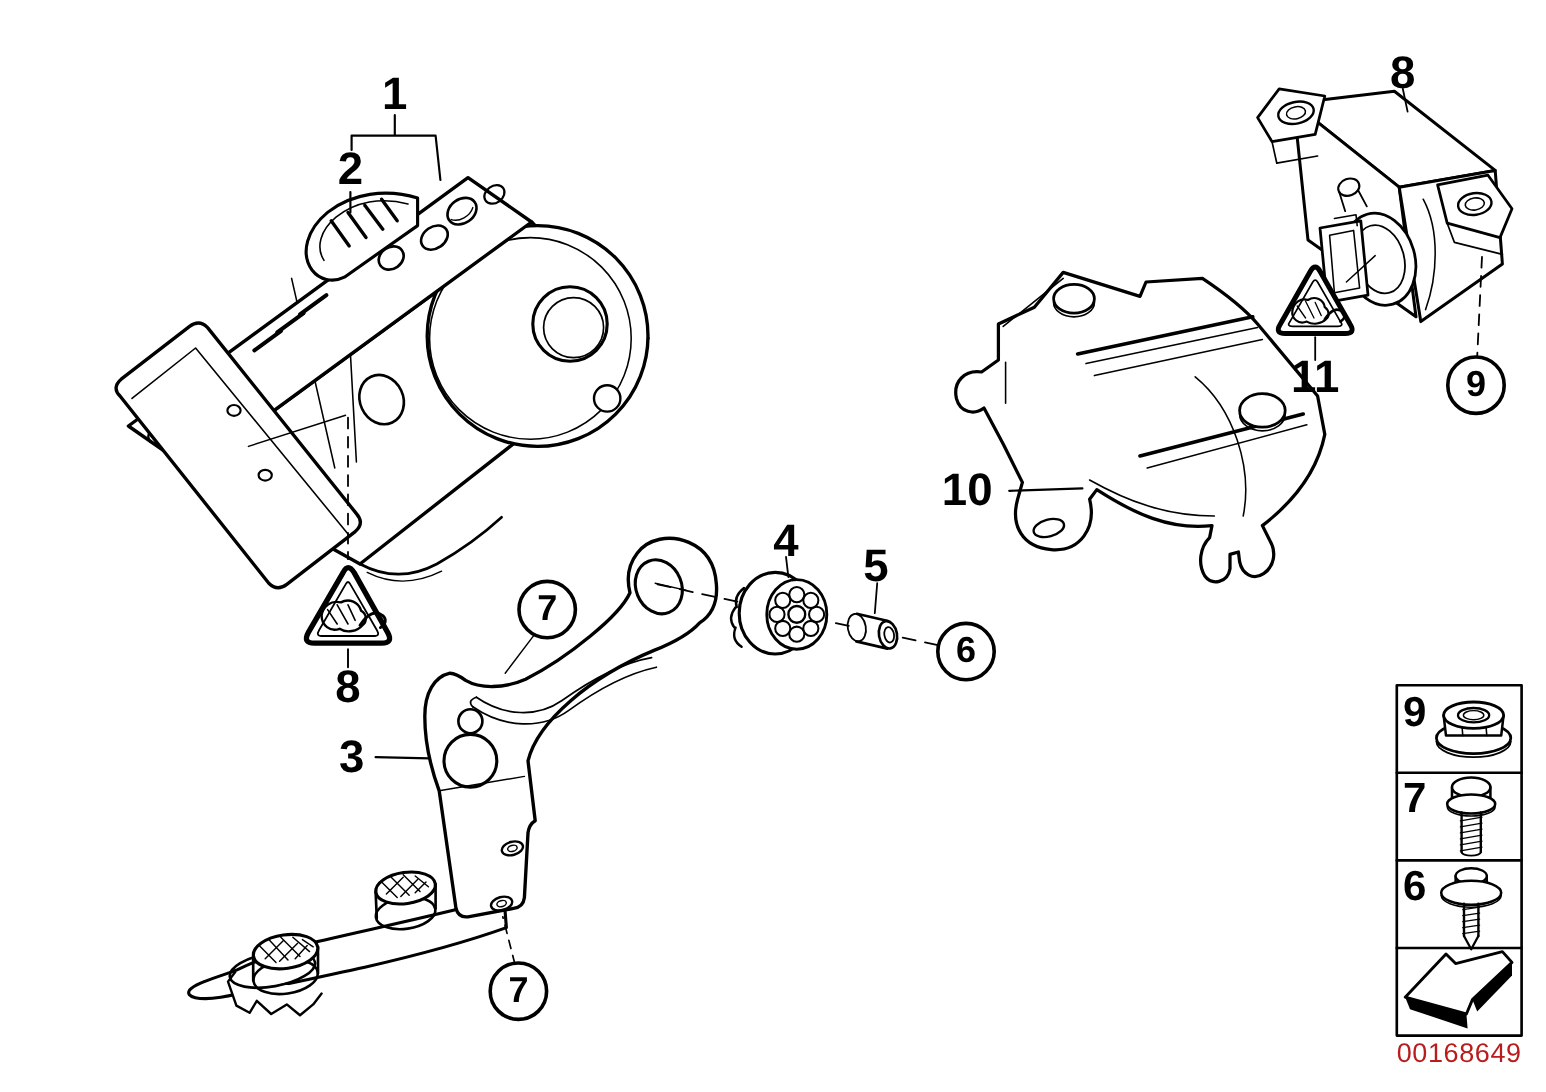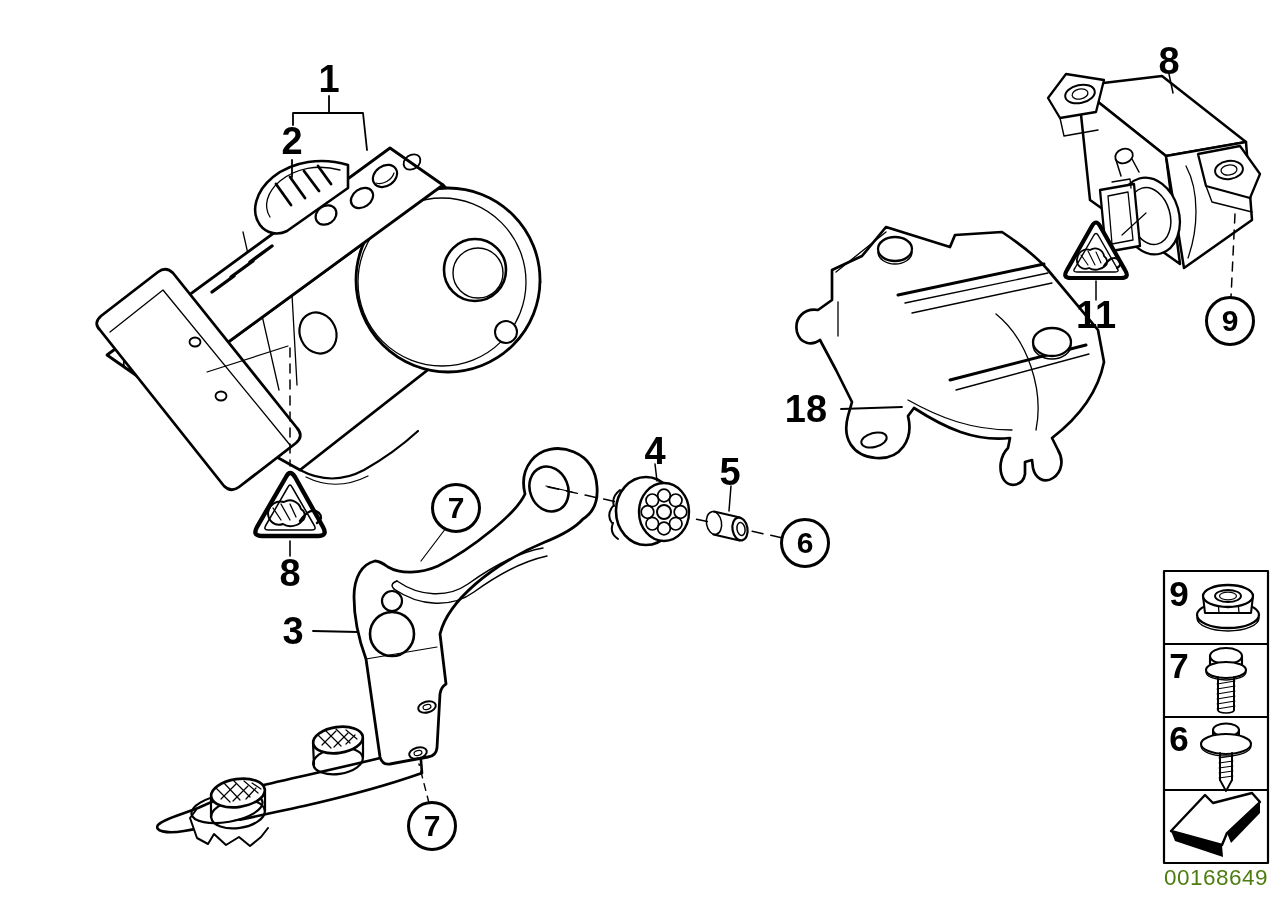--- a/index.html
+++ b/index.html
@@ -6,21 +6,21 @@
   .canvas{position:relative;width:1288px;height:910px;background:#ffffff;overflow:hidden;
           font-family:"Liberation Sans","DejaVu Sans",sans-serif;}
   .art{position:absolute;left:0;top:0;}
   .lbl{position:absolute;transform:translate(-50%,-50%);font-weight:700;font-size:38px;
        color:#000;line-height:1;white-space:nowrap;cursor:pointer;}
   .circ{position:absolute;transform:translate(-50%,-50%);width:44px;height:44px;
         border:3.2px solid #000;border-radius:50%;background:#fff;display:flex;
         align-items:center;justify-content:center;font-weight:700;font-size:30px;color:#000;cursor:pointer;}
   .legnum{position:absolute;transform:translate(-50%,-50%);font-weight:700;font-size:35px;color:#000;}
   .imgnum{position:absolute;transform:translate(-50%,-50%);font-weight:400;font-size:22.5px;
-          color:#4d7c0f;letter-spacing:.5px;}
+          color:#b91c1c;letter-spacing:.5px;}
 </style>
 </head>
 <body>
 
 <div class="canvas">
 
 <svg class="art" width="1288" height="910" viewBox="0 0 1288 910" fill="none" stroke="#000" stroke-linecap="round" stroke-linejoin="round">
 
   <g>
 
@@ -286,21 +286,21 @@
     </g>
   </g>
 </svg>
 
 <div class="lbl" style="left:329px;top:79px">1</div>
 <div class="lbl" style="left:292px;top:141px">2</div>
 <div class="lbl" style="left:293px;top:631px">3</div>
 <div class="lbl" style="left:655px;top:451px">4</div>
 <div class="lbl" style="left:730px;top:472px">5</div>
 <div class="lbl" style="left:1169px;top:61px">8</div>
-<div class="lbl" style="left:806px;top:409px">18</div>
+<div class="lbl" style="left:806px;top:409px">10</div>
 <div class="lbl" style="left:1096px;top:315px">11</div>
 <div class="lbl" style="left:290px;top:573px">8</div>
 
 <div class="circ" style="left:456px;top:508px">7</div>
 <div class="circ" style="left:432px;top:826px">7</div>
 <div class="circ" style="left:805px;top:543px">6</div>
 <div class="circ" style="left:1230px;top:321px">9</div>
 
 <div class="legnum" style="left:1179px;top:594px">9</div>
 <div class="legnum" style="left:1179px;top:666px">7</div>

